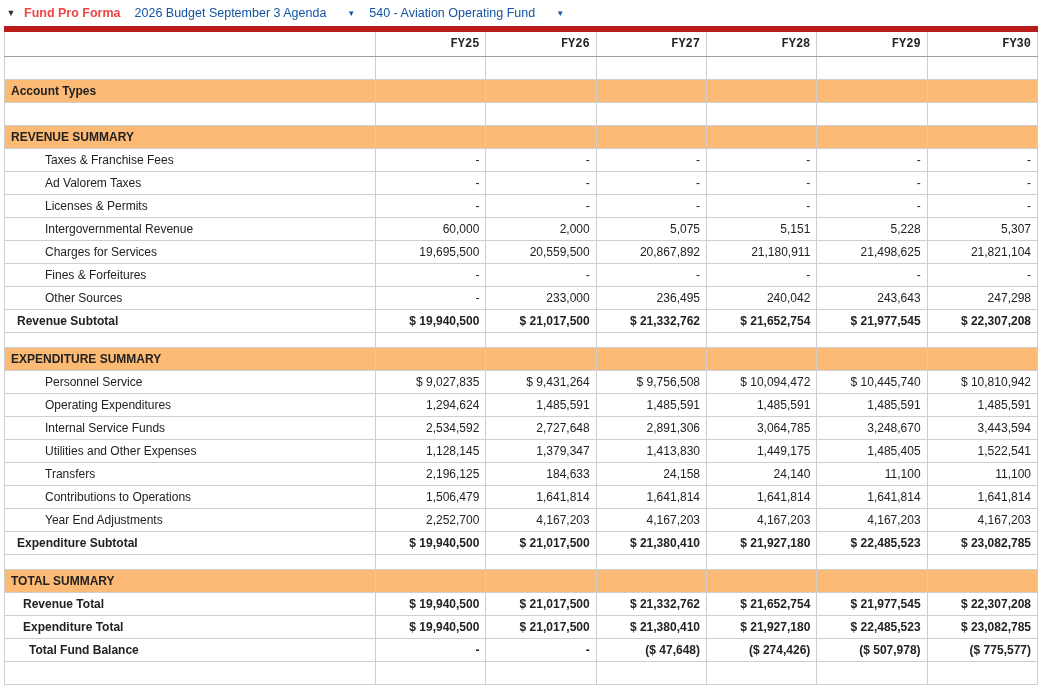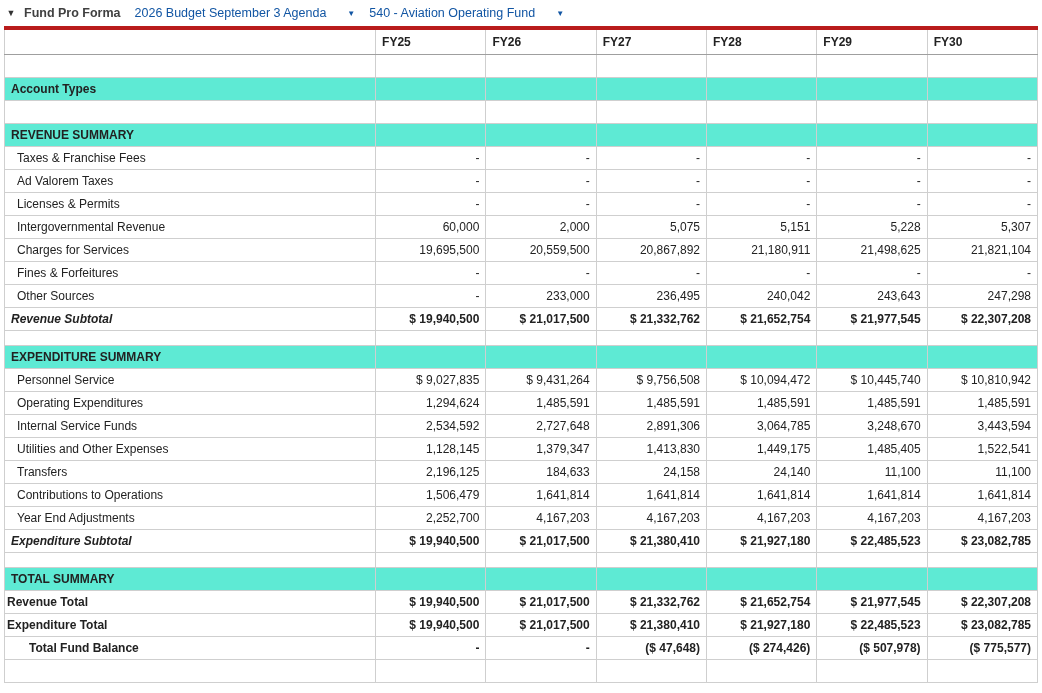--- a/index.html
+++ b/index.html
@@ -30,21 +30,21 @@
     display: inline-flex;
     align-items: center;
     justify-content: center;
     color: #333;
     font-size: 9px;
     cursor: pointer;
   }
   .topbar-title {
     font-weight: bold;
     font-size: 12.5px;
-    color: #404040;
+    color: #ef4444;
     margin-right: 8px;
   }
   .topbar-select {
     color: #1155a3;
     font-size: 12.5px;
     cursor: pointer;
     display: inline-flex;
     align-items: center;
     gap: 21px;
     margin-right: 8px;
@@ -69,51 +69,52 @@
   table.grid th, table.grid td {
     border: 1px solid #cfcfcf;
     height: 22px;
     padding: 0 6px;
     font-size: 12px;
     vertical-align: middle;
     white-space: nowrap;
     overflow: hidden;
   }
   table.grid thead th {
-    text-align: left;
+    text-align: right;
     font-weight: bold;
     background: #ffffff;
-    border-top: 4px solid #b91c1c;
+    border-top: 6px solid #b91c1c;
     border-bottom: 1px solid #9f9f9f;
     height: 24px;
+    font-family: Liberation Mono, monospace;
   }
   table.grid thead th.corner {
     border-left: 1px solid #cfcfcf;
   }
   td.num {
     text-align: right;
     font-variant-numeric: tabular-nums;
   }
   td.label {
     text-align: left;
   }
 
   
   tr.section td.label { font-weight: bold; }
-  tr.section td { background: #5eead4; }
-
-  tr.detail td.label { padding-left: 12px; }
+  tr.section td { background: #fdba74; }
+
+  tr.detail td.label { padding-left: 40px; }
 
   tr.subtotal td { font-weight: bold; border-top: 1px solid #8a8a8a; }
-  tr.subtotal td.label { padding-left: 6px; font-style: italic; }
+  tr.subtotal td.label { padding-left: 12px; }
 
   tr.spacer td { height: 14px; border-top: 1px solid #cfcfcf; }
 
   tr.total-line td { font-weight: bold; }
-  tr.total-line td.label { padding-left: 2px; }
+  tr.total-line td.label { padding-left: 18px; }
 
   tr.grand td { font-weight: bold; border-top: 1px solid #8a8a8a; }
   tr.grand td.label { padding-left: 24px; }
 
   tr.blank td { height: 22px; }
 </style>
 </head>
 <body>
 
 <div class="topbar">

